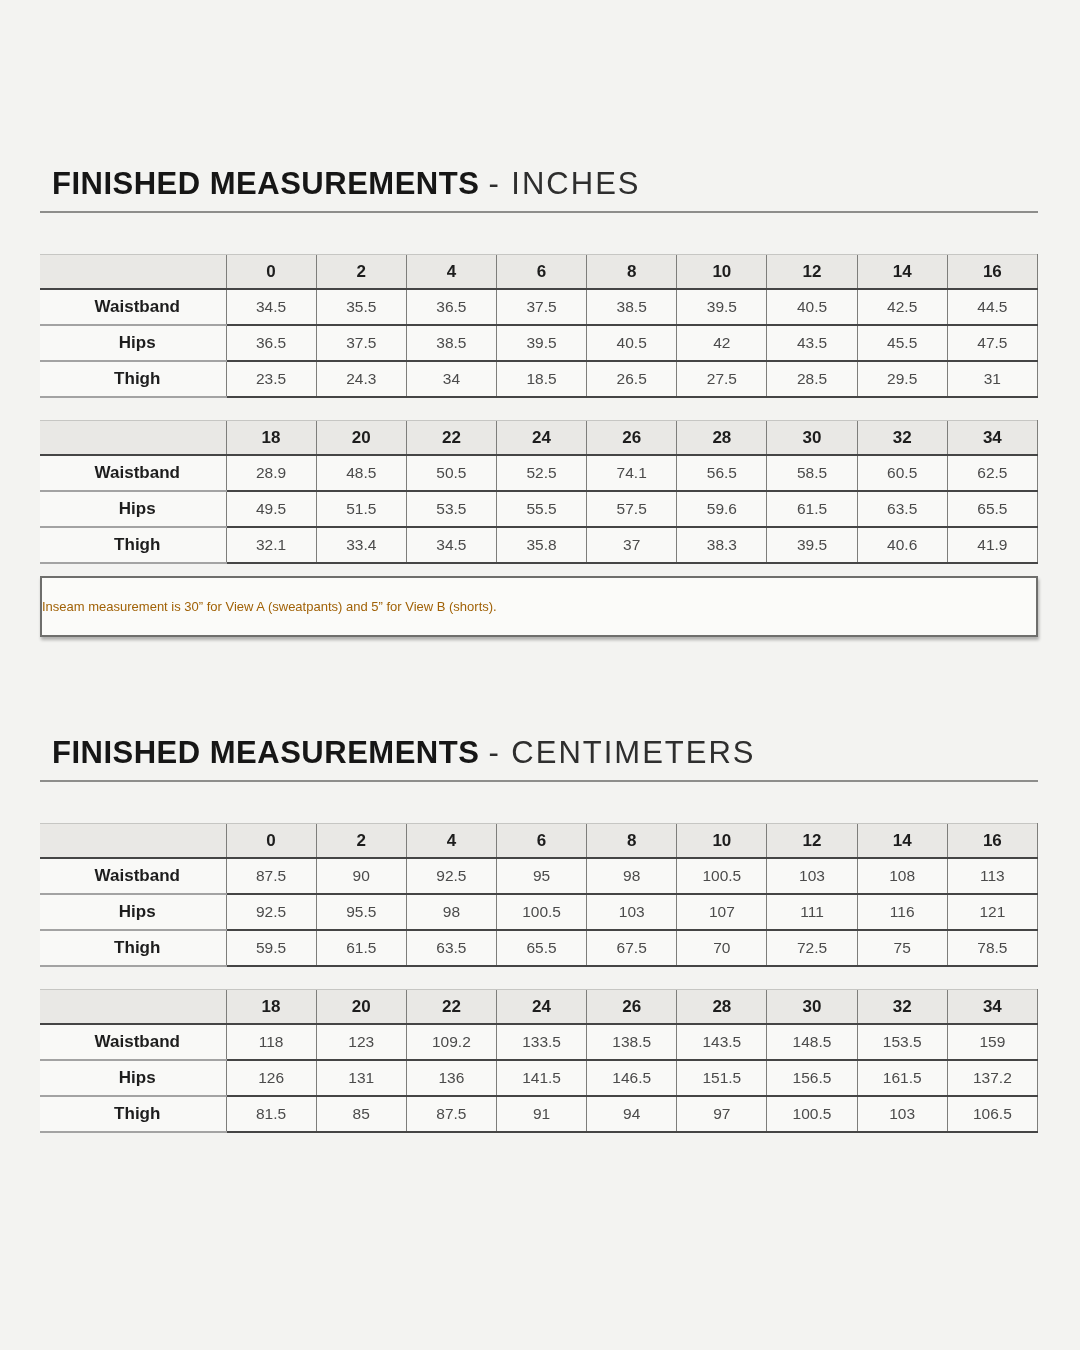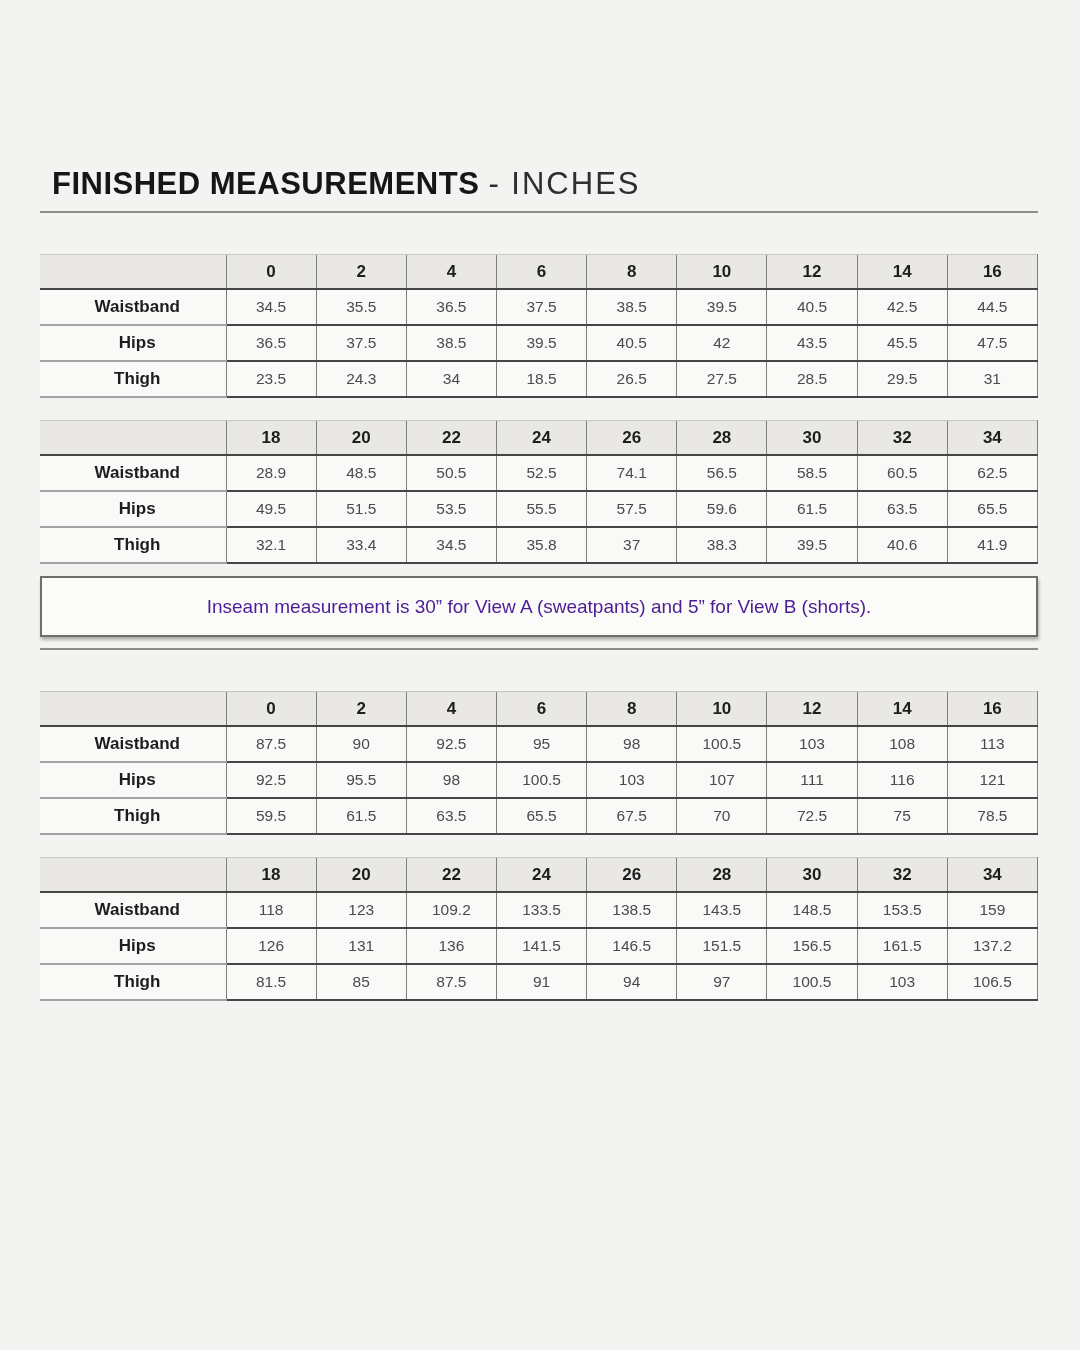--- a/index.html
+++ b/index.html
@@ -39,22 +39,22 @@
   }
   td.value-cell {
     background: #f9f9f7; font-size: 15.5px; color: #4b4b4b; text-align: center;
     height: 32px; border-left: 1px solid #7e7e7b; border-bottom: 2px solid #454545;
   }
   table.size-table th:last-child, table.size-table td:last-child { border-right: 1px solid #7e7e7b; }
 
   .note {
     margin-top: 12px; height: 57px;
     border: 2px solid #6e6e6c; background: #fbfbf9;
-    display: flex; align-items: center; justify-content: center;
-    font-size: 19px; color: #4c1d95;
+    display: flex; align-items: center; justify-content: flex-start;
+    font-size: 13px; color: #a16207;
     box-shadow: 1px 3px 3px rgba(0,0,0,0.28);
   }
 </style>
 </head>
 <body>
 
 <div class="content">
 
   <section class="section-inches">
     <h2 class="title">
@@ -195,20 +195,24 @@
           </tr>
         </tbody>
       </table>
 
     <div class="note">
       <span>Inseam measurement is 30” for View A (sweatpants) and 5” for View B (shorts).</span>
     </div>
   </section>
 
   <section class="section-cm">
+    <h2 class="title">
+      <span class="title-bold">FINISHED MEASUREMENTS</span>
+      <span class="title-suffix">- CENTIMETERS</span>
+    </h2>
     <div class="rule"></div>
 
     <table class="size-table first">
         <colgroup>
           <col class="label-col">
           <col>
           <col>
           <col>
           <col>
           <col>

